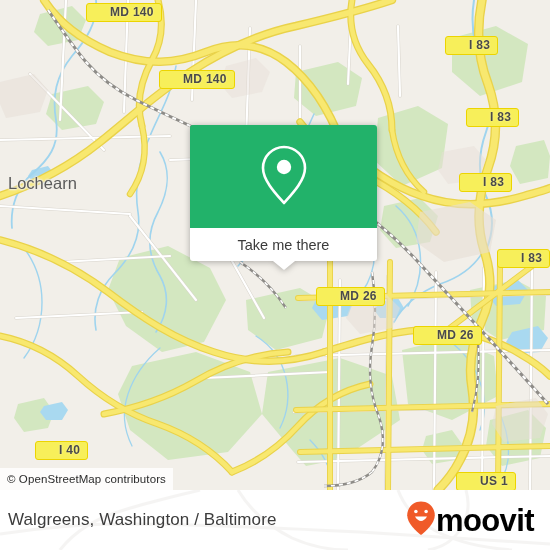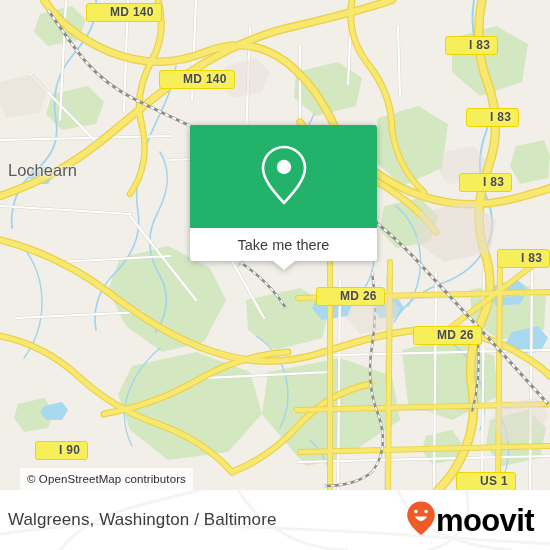--- a/index.html
+++ b/index.html
@@ -38,21 +38,20 @@
     height: 22px;
     padding: 0 7px 0 7px;
     display: flex;
     align-items: center;
     background: rgba(255,255,255,0.82);
     font-size: 11.5px;
     color: #2b2b2b;
     letter-spacing: 0.1px;
     white-space: nowrap;
     z-index: 20;
-    margin-left: 20px;
   }
 
   
   .shield {
     position: absolute;
     background: #f7ef5a;
     border: 1.6px solid #ecd400;
     border-radius: 3px;
     color: #4a4a4a;
     font-size: 12px;
@@ -369,31 +368,31 @@
         <path class="bld" d="M420 212 L470 202 L496 220 L490 252 L444 262 L416 242 Z" opacity="0.6"></path>
         <path class="bld" d="M352 302 L386 294 L400 308 L392 328 L360 334 L346 318 Z" opacity="0.5"></path>
         <path class="bld" d="M496 406 L536 398 L548 414 L540 438 L504 442 L492 424 Z" opacity="0.5"></path>
         <path class="bld" d="M0 82 L34 74 L48 90 L40 112 L6 118 L0 104 Z" opacity="0.5"></path>
         <path class="bld" d="M226 66 L256 58 L270 72 L262 92 L232 98 L220 84 Z" opacity="0.45"></path>
         <path class="bld" d="M442 152 L474 146 L486 160 L478 180 L448 184 L438 170 Z" opacity="0.45"></path>
       </g>
 
     </svg>
 
-    <div class="place-label" style="left:8px; top:161px;">Lochearn</div>
+    <div class="place-label" style="left:8px; top:174px;">Lochearn</div>
 
     <div class="shield" style="left:86px;  top:3px;">MD 140</div>
     <div class="shield" style="left:159px; top:70px;">MD 140</div>
     <div class="shield" style="left:445px; top:36px;">I 83</div>
     <div class="shield" style="left:466px; top:108px;">I 83</div>
     <div class="shield" style="left:459px; top:173px;">I 83</div>
     <div class="shield" style="left:497px; top:249px;">I 83</div>
     <div class="shield" style="left:316px; top:287px;">MD 26</div>
     <div class="shield" style="left:413px; top:326px;">MD 26</div>
-    <div class="shield" style="left:35px;  top:441px;">I 90</div>
+    <div class="shield" style="left:35px;  top:441px;">I 40</div>
     <div class="shield" style="left:456px; top:472px;">US 1</div>
 
     <div class="attrib">© OpenStreetMap contributors</div>
   </div>
 
   <div class="callout">
     <div class="callout-head">
       <span>
         <svg width="56" height="66" viewBox="0 0 56 66" fill="none">
           <path d="M28 5 C16.4 5 7 14.4 7 26 C7 38.5 20 52 28 61 C36 52 49 38.5 49 26 C49 14.4 39.6 5 28 5 Z" stroke="#ffffff" stroke-width="2.6" fill="none" stroke-linejoin="round"></path>

